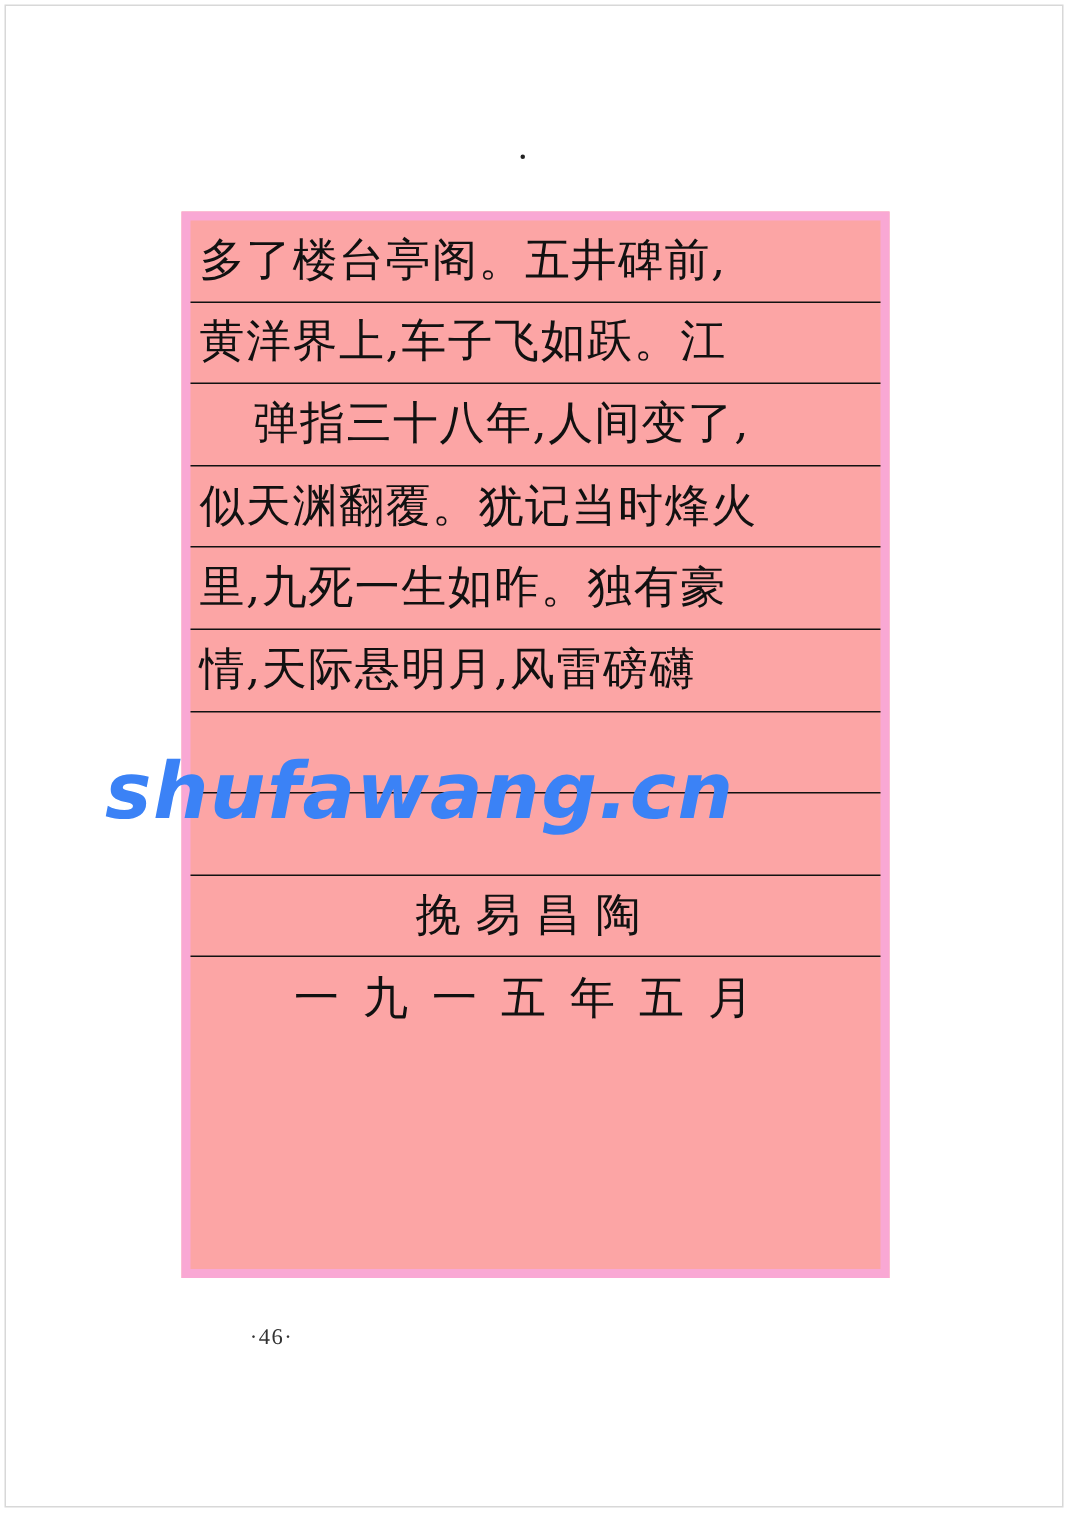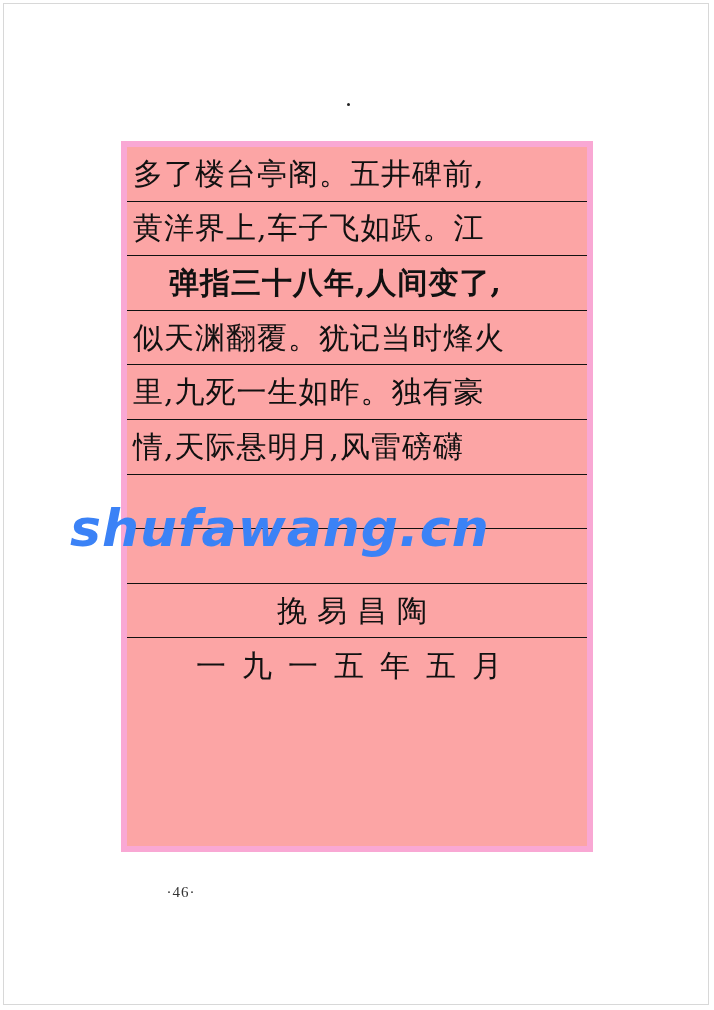--- a/index.html
+++ b/index.html
@@ -66,21 +66,21 @@
     transform: translateY(-50%);
     font-family: "DejaVu Serif", serif;
     font-size: 30px;
     line-height: 1;
     color: #111;
     white-space: nowrap;
     letter-spacing: 1px;
   }
   .align-left  { text-align: left;  padding-left: 6px; }
   .align-center{ text-align: center; }
-  .indent      { text-align: left; padding-left: 42px; font-weight: bold; }
+  .indent      { text-align: left; padding-left: 42px; }
   .wide        { letter-spacing: 10px; }
   .wider       { letter-spacing: 16px; }
 
   
   #watermark {
     position: absolute;
     left: 70px;
     top: 498px;
     width: 580px;
     height: 60px;

